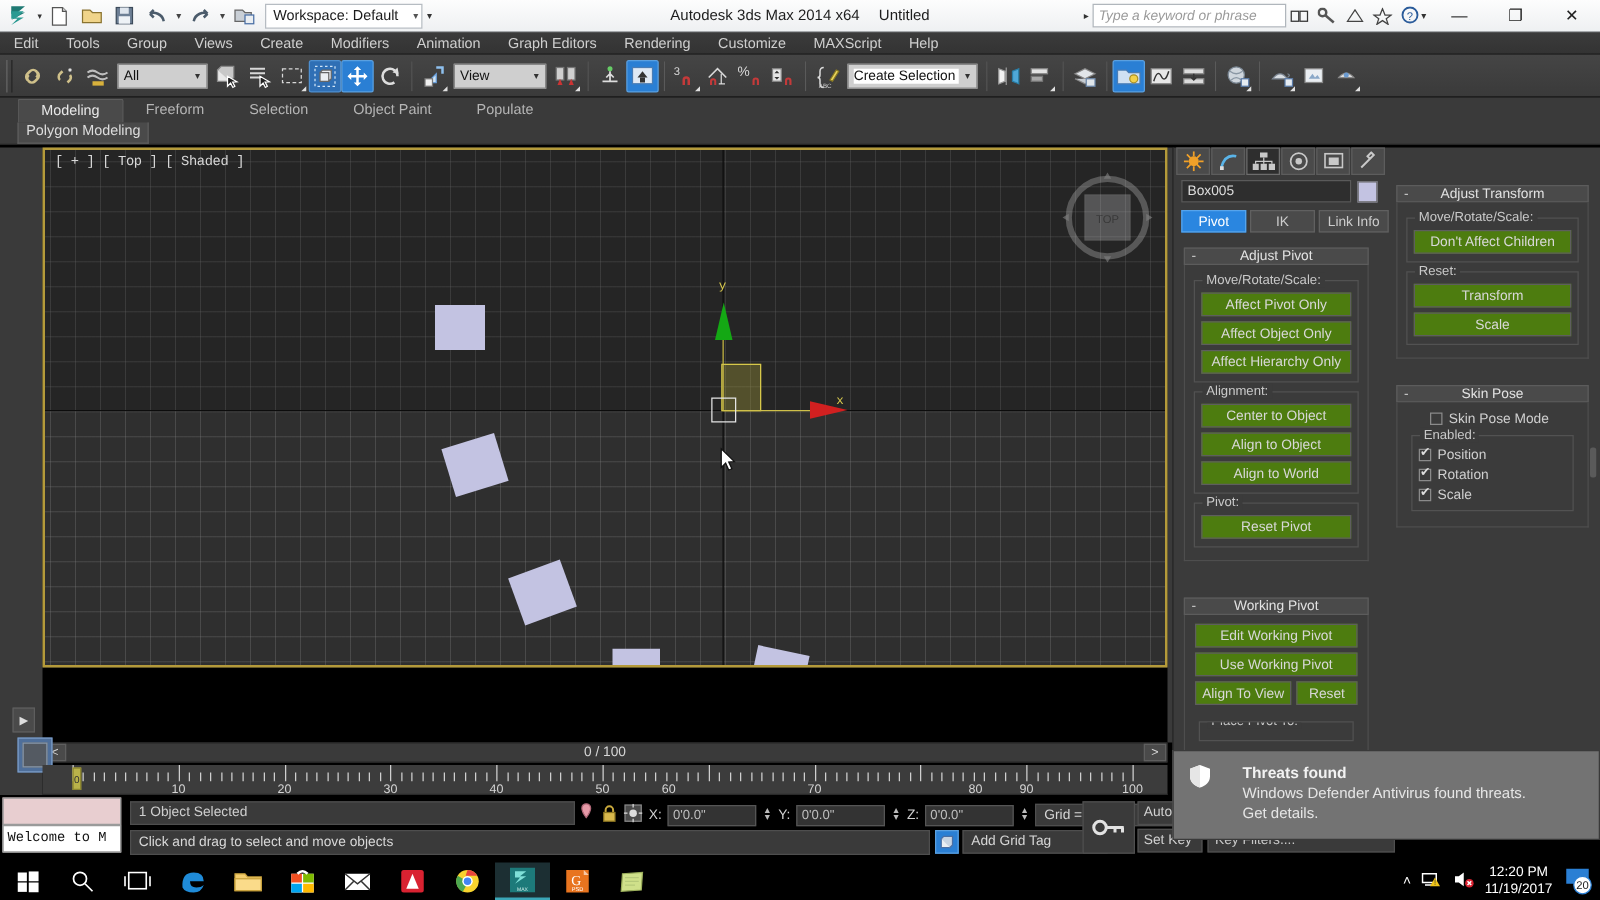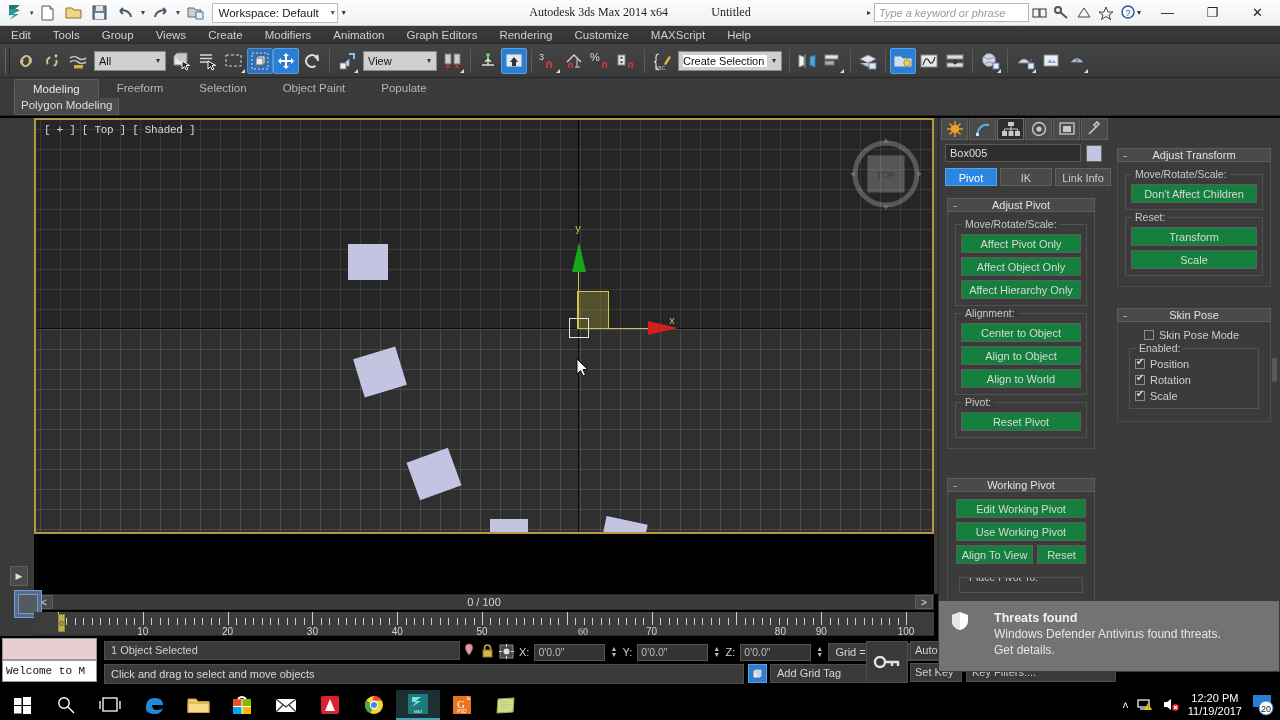--- a/index.html
+++ b/index.html
@@ -10,21 +10,21 @@
   .titlebar{position:absolute;left:0;top:0;width:1280px;height:26px;background:linear-gradient(#fdfdfd,#eef0f2);border-bottom:1px solid #c8ccd0;display:flex;align-items:center;}
   .maxlogo{width:34px;height:26px;display:flex;align-items:center;justify-content:center;}
   .qat{display:flex;align-items:center;gap:2px;padding-left:2px;}
   .qbtn{width:24px;height:22px;display:flex;align-items:center;justify-content:center;border-radius:2px;}
   .qsep{width:7px;text-align:center;color:#444;font-size:8px;}
   .wsbox{margin-left:4px;height:20px;background:#fff;border:1px solid #b6bcc2;display:flex;align-items:center;padding:0 2px 0 6px;color:#1a1a1a;font-size:11.5px;}
   .wsbox .lbl{white-space:nowrap;}
   .wsbox .arr{margin-left:12px;color:#555;font-size:8px;}
   .qatmore{margin-left:4px;color:#333;font-size:8px;}
   .apptitle{position:absolute;left:0;top:0;width:1280px;height:25px;line-height:25px;text-align:center;color:#1d1d1d;font-size:12px;pointer-events:none;}
-  .apptitle span{margin:0 20px;font-family:Liberation Serif, serif;}
+  .apptitle span{margin:0 6px;}
   .tright{margin-left:auto;display:flex;align-items:center;height:26px;}
   .searchbox{width:155px;height:19px;background:#fff;border:1px solid #b0b6bc;color:#9a9a9a;font-style:italic;font-size:11px;display:flex;align-items:center;padding-left:4px;}
   .ticon{width:22px;height:22px;display:flex;align-items:center;justify-content:center;}
   .wbtn{width:45px;height:25px;display:flex;align-items:center;justify-content:center;color:#222;font-size:13px;}
 
   
   .menubar{position:absolute;left:0;top:26px;width:1280px;height:18px;background:linear-gradient(#3b3b3b,#333);display:flex;align-items:center;border-bottom:1px solid #2a2a2a;}
   .menubar .mi{padding:0 11px;height:18px;line-height:18px;color:#cfcfcf;font-size:11.5px;}
 
   
@@ -83,21 +83,21 @@
   .subtabs{position:absolute;left:6px;top:50px;display:flex;gap:3px;}
   .subtab{height:18px;line-height:18px;padding:0 6px;background:#4a4a4a;border:1px solid #606060;color:#ccc;font-size:11px;text-align:center;}
   .subtab.on{background:#2a86e0;color:#fff;border-color:#56a4ec;}
   .roll{position:absolute;background:#3b3b3b;}
   .rollhdr{height:14px;background:#4a4a4a;border:1px solid #5c5c5c;color:#e2e2e2;font-size:11px;display:flex;align-items:center;}
   .rollhdr .mn{width:14px;text-align:center;color:#ccc;}
   .rollhdr .tt{flex:1;text-align:center;padding-right:14px;}
   .rollbody{border:1px solid #4e4e4e;border-top:none;padding:5px 4px 6px;background:#3b3b3b;}
   .group{border:1px solid #525252;margin:7px 3px 4px;padding:9px 5px 6px;position:relative;}
   .grouplbl{position:absolute;left:6px;top:-7px;background:#3b3b3b;padding:0 3px;color:#c9c9c9;font-size:10.5px;}
-  .mbtn{width:100%;height:19px;background:#15803d;border:1px solid #5e5e5e;color:#d8d8d8;font-size:11px;display:flex;align-items:center;justify-content:center;margin-bottom:4px;}
+  .mbtn{width:100%;height:19px;background:#4d7c0f;border:1px solid #5e5e5e;color:#d8d8d8;font-size:11px;display:flex;align-items:center;justify-content:center;margin-bottom:4px;}
   .mbtn:last-child{margin-bottom:0;}
   .rowbtns{display:flex;gap:4px;}
   .ck{display:flex;align-items:center;gap:5px;margin-bottom:4px;color:#cfcfcf;font-size:11px;}
   .ckbox{width:10px;height:10px;background:#3b3b3b;border:1px solid #8a8a8a;position:relative;}
   .ckbox.on:after{content:"✔";position:absolute;left:0px;top:-4px;font-size:10px;color:#ddd;}
   .scrollv{position:absolute;right:3px;top:90px;width:5px;height:24px;background:#5a5a5a;border-radius:2px;}
 
   
   .tlrow{position:absolute;left:34px;top:594px;width:900px;height:16px;background:#3a3a3a;border:1px solid #2c2c2c;display:flex;align-items:center;}
   .tlbtn{width:18px;height:14px;background:#4a4a4a;border:1px solid #5e5e5e;color:#ddd;font-size:10px;display:flex;align-items:center;justify-content:center;}
@@ -805,21 +805,21 @@
       <div class="rtick" style="left: 838.08px; height: 7px;"></div>
       <div class="rtick" style="left: 846.56px; height: 7px;"></div>
       <div class="rtick" style="left: 855.04px; height: 7px;"></div>
       <div class="rtick" style="left: 863.52px; height: 7px;"></div>
       <div class="rtick" style="left: 872px; height: 13px;"></div>
       <div class="rlbl" style="left: 108.8px;">10</div>
       <div class="rlbl" style="left: 193.6px;">20</div>
       <div class="rlbl" style="left: 278.4px;">30</div>
       <div class="rlbl" style="left: 363.2px;">40</div>
       <div class="rlbl" style="left: 448px;">50</div>
-      <div class="rlbl" style="left: 549px; font-family: Liberation Serif, serif;">60</div>
+      <div class="rlbl" style="left: 501px;">60</div>
       <div class="rlbl" style="left: 617.6px;">70</div>
       <div class="rlbl" style="left: 702.4px; margin-left: 44px;">80</div>
       <div class="rlbl" style="left: 787.2px;">90</div>
       <div class="rlbl" style="left: 872px;">100</div>
     </div>
 </div>
 <div class="tslider">
     <div class="n">0</div>
   </div>
 

